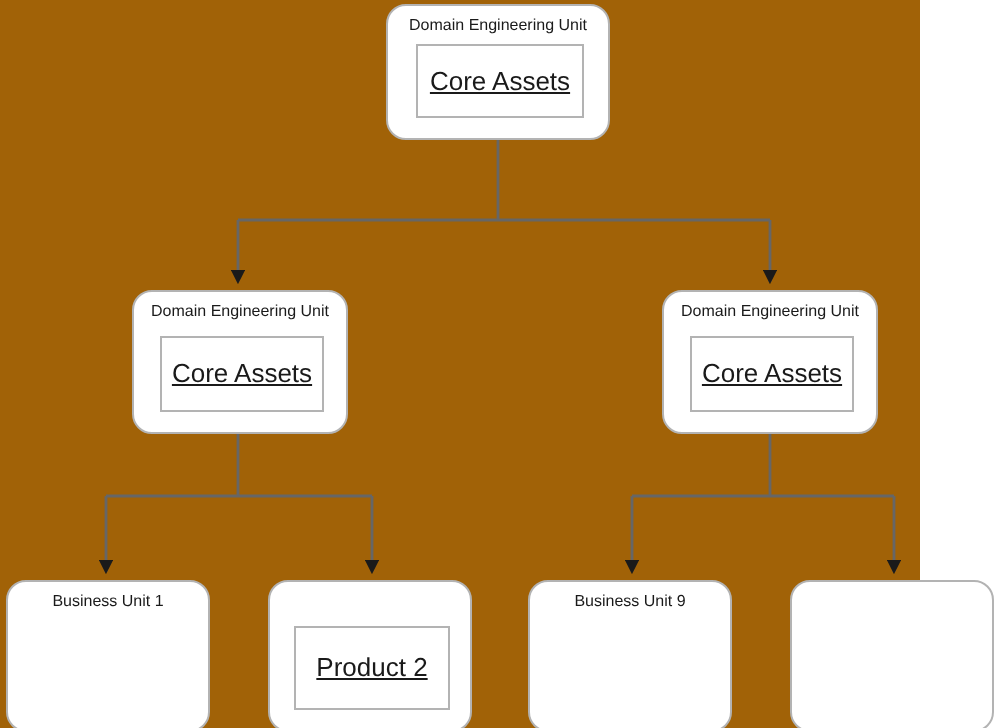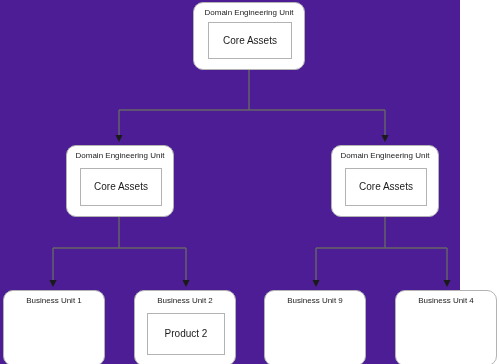--- a/index.html
+++ b/index.html
@@ -10,21 +10,21 @@
   body {
     width: 500px;
     height: 364px;
     font-family: "Liberation Sans", sans-serif;
     overflow: hidden;
   }
   #canvas {
     position: relative;
     width: 460px;
     height: 364px;
-    background: #4c1d95;
+    background: #a16207;
   }
   #edges {
     position: absolute;
     left: 0;
     top: 0;
     width: 500px;
     height: 364px;
   }
   .node {
     position: absolute;
@@ -52,24 +52,25 @@
     border: 1px solid #b3b3b3;
     border-radius: 0;
   }
   .inner-label {
     position: absolute;
     left: 0;
     right: 0;
     top: 50%;
     transform: translateY(-50%);
     text-align: center;
-    font-size: 10px;
+    font-size: 13px;
     line-height: 10px;
     color: #1a1a1a;
     white-space: nowrap;
+    text-decoration: underline;
   }
 
   
   #node-root { left: 193px; top: 2px; width: 112px; height: 68px; }
   #node-root .inner-box { left: 14px; top: 19px; width: 84px; height: 37px; }
 
   
   #node-deu-left  { left: 66px;  top: 145px; width: 108px; height: 72px; }
   #node-deu-right { left: 331px; top: 145px; width: 108px; height: 72px; }
   #node-deu-left .inner-box,
@@ -138,27 +139,25 @@
     <div class="inner-box">
       <div class="inner-label">Core Assets</div>
     </div>
   </div>
 
   <div class="node" id="node-bu-1">
     <div class="node-title">Business Unit 1</div>
   </div>
 
   <div class="node" id="node-bu-2">
-    <div class="node-title">Business Unit 2</div>
     <div class="inner-box">
       <div class="inner-label">Product 2</div>
     </div>
   </div>
 
   <div class="node" id="node-bu-3">
     <div class="node-title">Business Unit 9</div>
   </div>
 
   <div class="node" id="node-bu-4">
-    <div class="node-title">Business Unit 4</div>
   </div>
 
 </div>
 
 </body></html>

